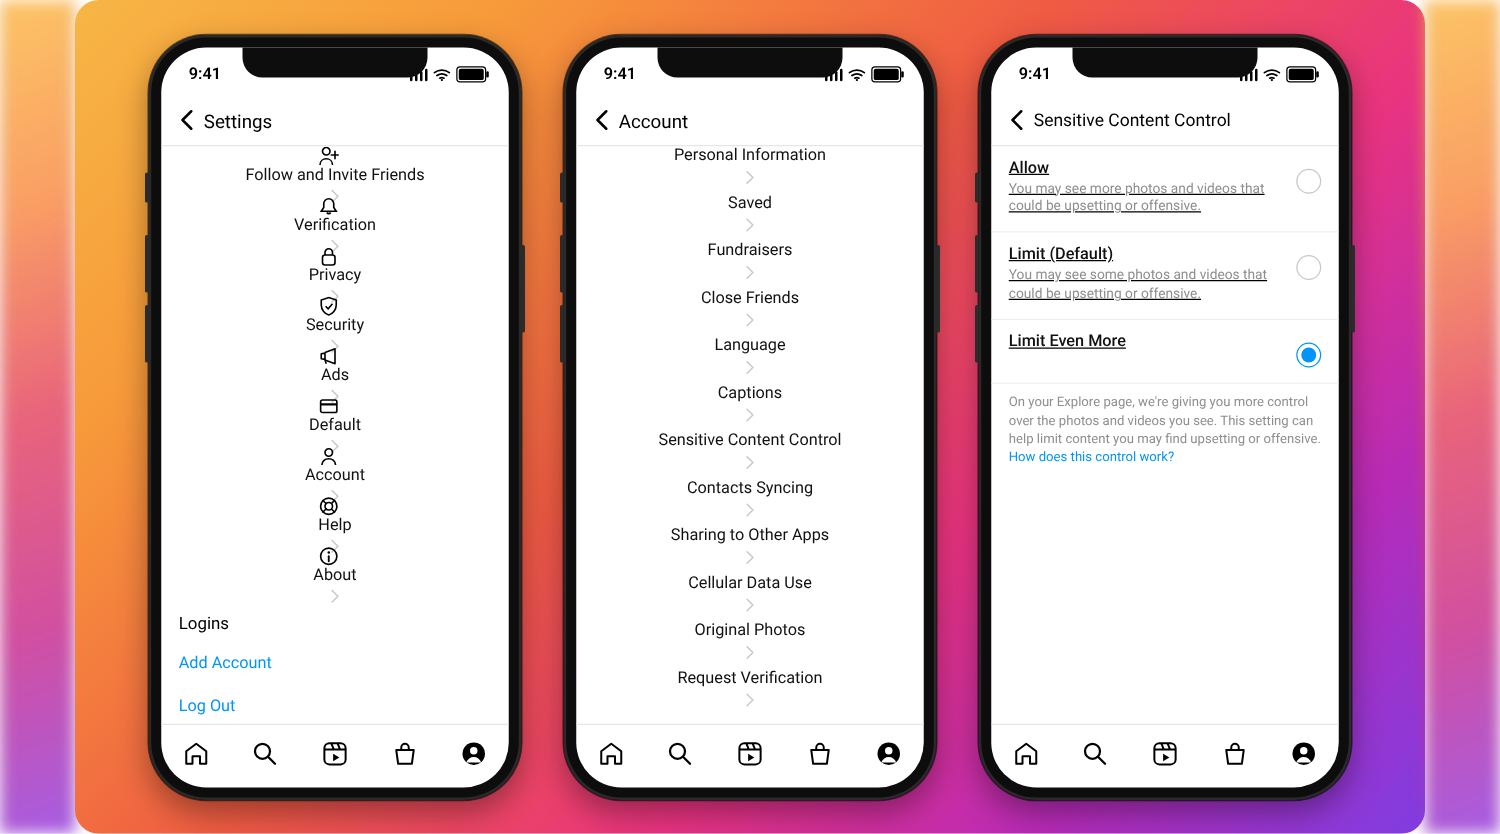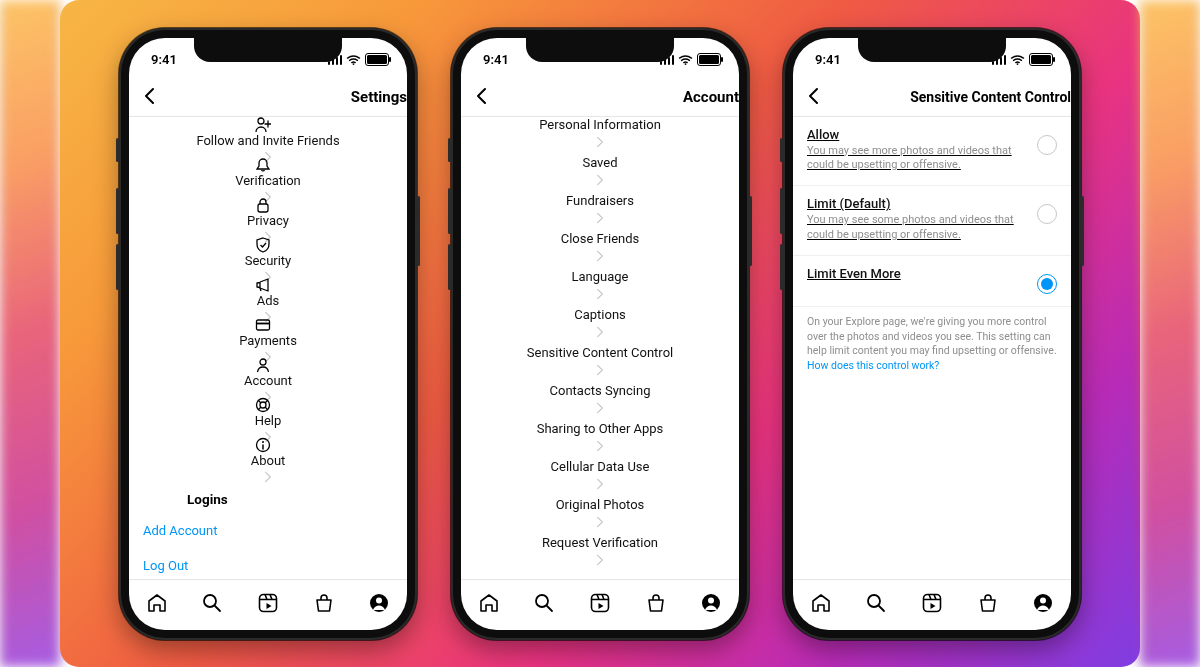--- a/index.html
+++ b/index.html
@@ -132,22 +132,22 @@
   }
   .back {
     width: 40px;
     text-align: center;
     font-size: 20px;
     color: #000;
   }
   .app-title {
     position: absolute;
     left: 0; right: 0;
-    text-align: right;
-    font-weight: 700;
+    text-align: left;
+    font-weight: 400;
     font-size: 15px;
     pointer-events: none;
     margin-left: 34px;
   }
   .app-title.long{font-size:14px}
 
   
   .content {
     flex: 1 1 auto;
     overflow: hidden;
@@ -170,24 +170,23 @@
     color: #000;
   }
   .row .label { flex: 1 1 auto; }
   .chev {
     color: #c7c7cc;
     font-size: 16px;
     font-weight: 300;
   }
 
   .section-title {
-    font-weight: 700;
+    font-weight: 400;
     font-size: 13.5px;
     padding: 14px 14px 6px 14px;
-    margin-left: 44px;
   }
   .link-row {
     padding: 10px 14px;
     font-size: 13px;
     color: #0095f6;
   }
 
   
   .opt {
     padding: 10px 14px 12px 14px;
@@ -407,21 +406,21 @@
             <span class="chev"><svg width="14" height="18" viewBox="0 0 18 18">
                   <use href="#ic-chevron"></use>
                 </svg></span>
           </div>
           <div class="row">
             <span class="icon">
                 <svg width="16" height="16" viewBox="0 0 16 16">
                   <use href="#ic-card"></use>
                 </svg>
               </span>
-            <span class="label">Payments</span>
+            <span class="label">Default</span>
             <span class="chev"><svg width="14" height="18" viewBox="0 0 18 18">
                   <use href="#ic-chevron"></use>
                 </svg></span>
           </div>
           <div class="row">
             <span class="icon">
                 <svg width="16" height="16" viewBox="0 0 16 16">
                   <use href="#ic-person"></use>
                 </svg>
               </span>

